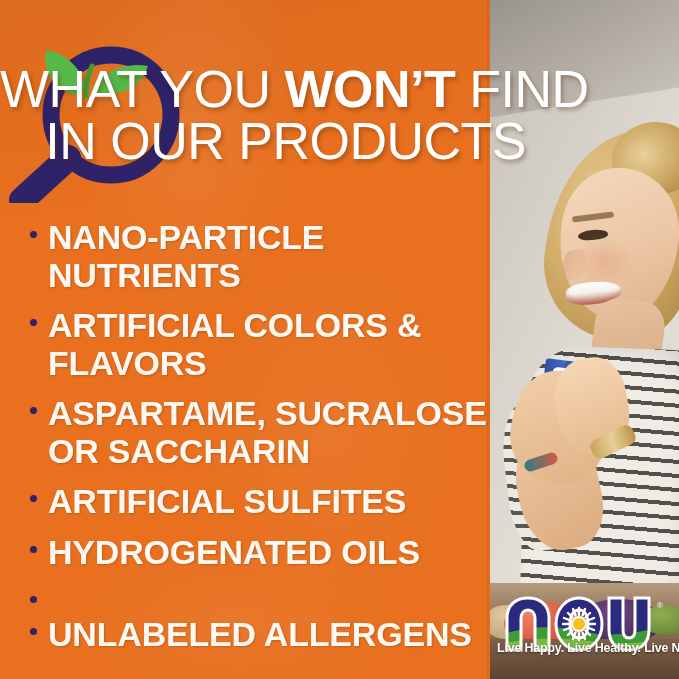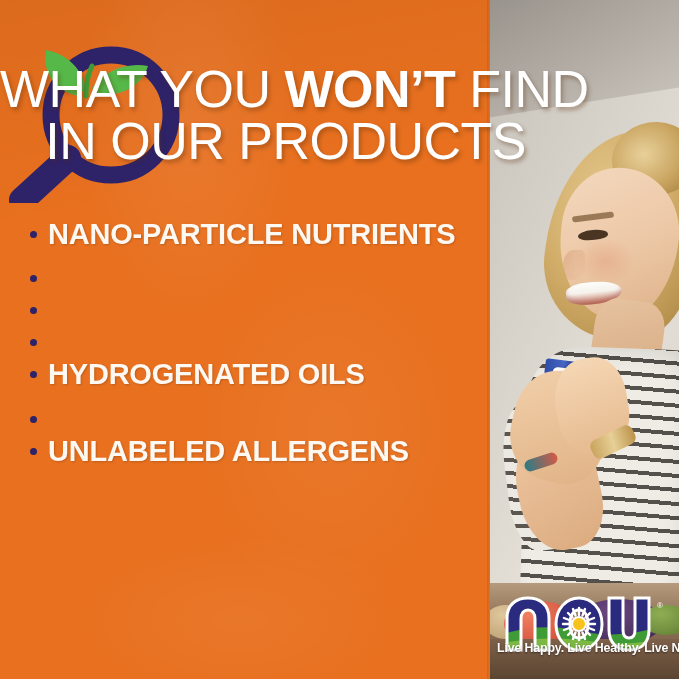--- a/index.html
+++ b/index.html
@@ -302,21 +302,21 @@
   }
   .bullet-dot {
     flex: 0 0 auto;
     width: 7px; height: 7px;
     border-radius: 50%;
     background: #2e2268;
     margin: 13px 11px 0 4px;
   }
   .bullet-text {
     color: #fdf8f2;
-    font-size: 29px;
+    font-size: 34px;
     font-weight: 700;
     line-height: 1.12;
     letter-spacing: -0.2px;
     text-shadow: 1px 1px 2px rgba(110,55,12,.32);
   }
 
   
   .now-logo {
     position: absolute;
     left: 497px; top: 592px;
@@ -399,26 +399,29 @@
     <div class="hl-line hl-line-2 hl-light">IN OUR PRODUCTS</div>
   </div>
 
   <ul class="bullets">
     <li class="bullet-item">
       <span class="bullet-dot"></span>
       <span class="bullet-text">NANO-PARTICLE NUTRIENTS</span>
     </li>
     <li class="bullet-item">
       <span class="bullet-dot"></span>
-    </li>
-    <li class="bullet-item">
-      <span class="bullet-dot"></span>
-    </li>
-    <li class="bullet-item">
-      <span class="bullet-dot"></span>
+      <span class="bullet-text">ARTIFICIAL COLORS &amp; FLAVORS</span>
+    </li>
+    <li class="bullet-item">
+      <span class="bullet-dot"></span>
+      <span class="bullet-text">ASPARTAME, SUCRALOSE<br>OR SACCHARIN</span>
+    </li>
+    <li class="bullet-item">
+      <span class="bullet-dot"></span>
+      <span class="bullet-text">ARTIFICIAL SULFITES</span>
     </li>
     <li class="bullet-item">
       <span class="bullet-dot"></span>
       <span class="bullet-text">HYDROGENATED OILS</span>
     </li>
     <li class="bullet-item">
       <span class="bullet-dot"></span>
     </li>
     <li class="bullet-item">
       <span class="bullet-dot"></span>

